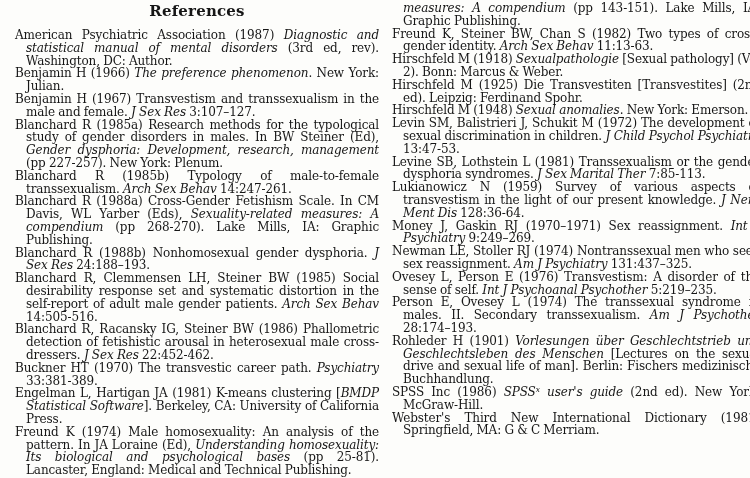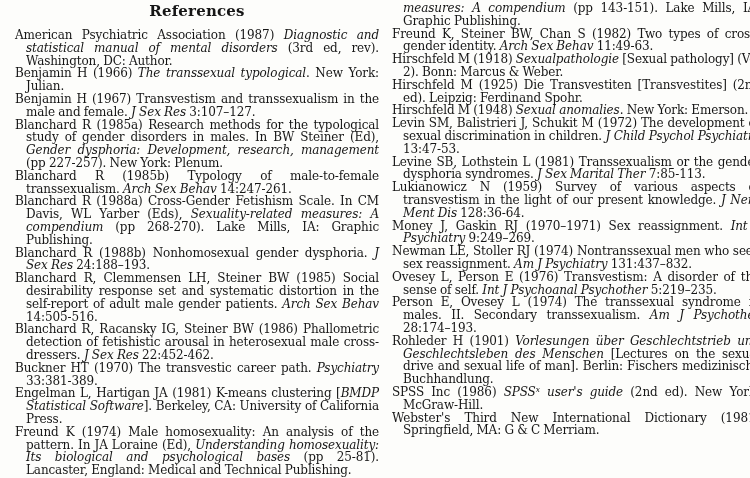--- a/index.html
+++ b/index.html
@@ -45,45 +45,45 @@
   .seg.it { font-style: italic; }
 </style>
 </head>
 <body>
 
 <div class="page">
   <div class="col col-left">
     <div class="title">References</div>
     <div class="ref-list">
         <p class="ref"><span class="seg">American Psychiatric Association (1987) </span><span class="seg it">Diagnostic and statistical manual of mental disorders</span><span class="seg"> (3rd ed, rev). Washington, DC: Author.</span></p>
-        <p class="ref"><span class="seg">Benjamin H (1966) </span><span class="seg it">The transsexual typological</span><span class="seg">. New York: Julian.</span></p>
+        <p class="ref"><span class="seg">Benjamin H (1966) </span><span class="seg it">The preference phenomenon</span><span class="seg">. New York: Julian.</span></p>
         <p class="ref"><span class="seg">Benjamin H (1967) Transvestism and transsexualism in the male and female. </span><span class="seg it">J Sex Res</span><span class="seg"> 3:107–127.</span></p>
         <p class="ref"><span class="seg">Blanchard R (1985a) Research methods for the typological study of gender disorders in males. In BW Steiner (Ed), </span><span class="seg it">Gender dysphoria: Development, research, management</span><span class="seg"> (pp 227-257). New York: Plenum.</span></p>
         <p class="ref"><span class="seg">Blanchard R (1985b) Typology of male-to-female transsexualism. </span><span class="seg it">Arch Sex Behav</span><span class="seg"> 14:247-261.</span></p>
         <p class="ref"><span class="seg">Blanchard R (1988a) Cross-Gender Fetishism Scale. In CM Davis, WL Yarber (Eds), </span><span class="seg it">Sexuality-related measures: A compendium</span><span class="seg"> (pp 268-270). Lake Mills, IA: Graphic Publishing.</span></p>
         <p class="ref"><span class="seg">Blanchard R (1988b) Nonhomosexual gender dysphoria. </span><span class="seg it">J Sex Res</span><span class="seg"> 24:188–193.</span></p>
         <p class="ref"><span class="seg">Blanchard R, Clemmensen LH, Steiner BW (1985) Social desirability response set and systematic distortion in the self-report of adult male gender patients. </span><span class="seg it">Arch Sex Behav</span><span class="seg"> 14:505-516.</span></p>
         <p class="ref"><span class="seg">Blanchard R, Racansky IG, Steiner BW (1986) Phallometric detection of fetishistic arousal in heterosexual male cross-dressers. </span><span class="seg it">J Sex Res</span><span class="seg"> 22:452-462.</span></p>
         <p class="ref"><span class="seg">Buckner HT (1970) The transvestic career path. </span><span class="seg it">Psychiatry</span><span class="seg"> 33:381-389.</span></p>
         <p class="ref"><span class="seg">Engelman L, Hartigan JA (1981) K-means clustering [</span><span class="seg it">BMDP Statistical Software</span><span class="seg">]. Berkeley, CA: University of California Press.</span></p>
         <p class="ref"><span class="seg">Freund K (1974) Male homosexuality: An analysis of the pattern. In JA Loraine (Ed), </span><span class="seg it">Understanding homosexuality: Its biological and psychological bases</span><span class="seg"> (pp 25-81). Lancaster, England: Medical and Technical Publishing.</span></p>
       </div>
   </div>
   <div class="col col-right">
     <div class="ref-list">
         <p class="ref cont"><span class="seg it">measures: A compendium</span><span class="seg"> (pp 143-151). Lake Mills, IA: Graphic Publishing.</span></p>
-        <p class="ref"><span class="seg">Freund K, Steiner BW, Chan S (1982) Two types of cross-gender identity. </span><span class="seg it">Arch Sex Behav</span><span class="seg"> 11:49-63.</span></p>
+        <p class="ref"><span class="seg">Freund K, Steiner BW, Chan S (1982) Two types of cross-gender identity. </span><span class="seg it">Arch Sex Behav</span><span class="seg"> 11:13-63.</span></p>
         <p class="ref"><span class="seg">Hirschfeld M (1918) </span><span class="seg it">Sexualpathologie</span><span class="seg"> [Sexual pathology] (Vol 2). Bonn: Marcus &amp; Weber.</span></p>
         <p class="ref"><span class="seg">Hirschfeld M (1925) Die Transvestiten [Transvestites] (2nd ed). Leipzig: Ferdinand Spohr.</span></p>
         <p class="ref"><span class="seg">Hirschfeld M (1948) </span><span class="seg it">Sexual anomalies</span><span class="seg">. New York: Emerson.</span></p>
         <p class="ref"><span class="seg">Levin SM, Balistrieri J, Schukit M (1972) The development of sexual discrimination in children. </span><span class="seg it">J Child Psychol Psychiatry</span><span class="seg"> 13:47-53.</span></p>
         <p class="ref"><span class="seg">Levine SB, Lothstein L (1981) Transsexualism or the gender dysphoria syndromes. </span><span class="seg it">J Sex Marital Ther</span><span class="seg"> 7:85-113.</span></p>
         <p class="ref"><span class="seg">Lukianowicz N (1959) Survey of various aspects of transvestism in the light of our present knowledge. </span><span class="seg it">J Nerv Ment Dis</span><span class="seg"> 128:36-64.</span></p>
         <p class="ref"><span class="seg">Money J, Gaskin RJ (1970–1971) Sex reassignment. </span><span class="seg it">Int J Psychiatry</span><span class="seg"> 9:249–269.</span></p>
-        <p class="ref"><span class="seg">Newman LE, Stoller RJ (1974) Nontranssexual men who seek sex reassignment. </span><span class="seg it">Am J Psychiatry</span><span class="seg"> 131:437–832.</span></p>
+        <p class="ref"><span class="seg">Newman LE, Stoller RJ (1974) Nontranssexual men who seek sex reassignment. </span><span class="seg it">Am J Psychiatry</span><span class="seg"> 131:437–325.</span></p>
         <p class="ref"><span class="seg">Ovesey L, Person E (1976) Transvestism: A disorder of the sense of self. </span><span class="seg it">Int J Psychoanal Psychother</span><span class="seg"> 5:219–235.</span></p>
         <p class="ref"><span class="seg">Person E, Ovesey L (1974) The transsexual syndrome in males. II. Secondary transsexualism. </span><span class="seg it">Am J Psychother</span><span class="seg"> 28:174–193.</span></p>
         <p class="ref"><span class="seg">Rohleder H (1901) </span><span class="seg it">Vorlesungen über Geschlechtstrieb und Geschlechtsleben des Menschen</span><span class="seg"> [Lectures on the sexual drive and sexual life of man]. Berlin: Fischers medizinische Buchhandlung.</span></p>
         <p class="ref"><span class="seg">SPSS Inc (1986) </span><span class="seg it">SPSSˣ user's guide</span><span class="seg"> (2nd ed). New York: McGraw-Hill.</span></p>
         <p class="ref"><span class="seg">Webster's Third New International Dictionary (1981) Springfield, MA: G &amp; C Merriam.</span></p>
       </div>
   </div>
 </div>
 
 </body></html>

